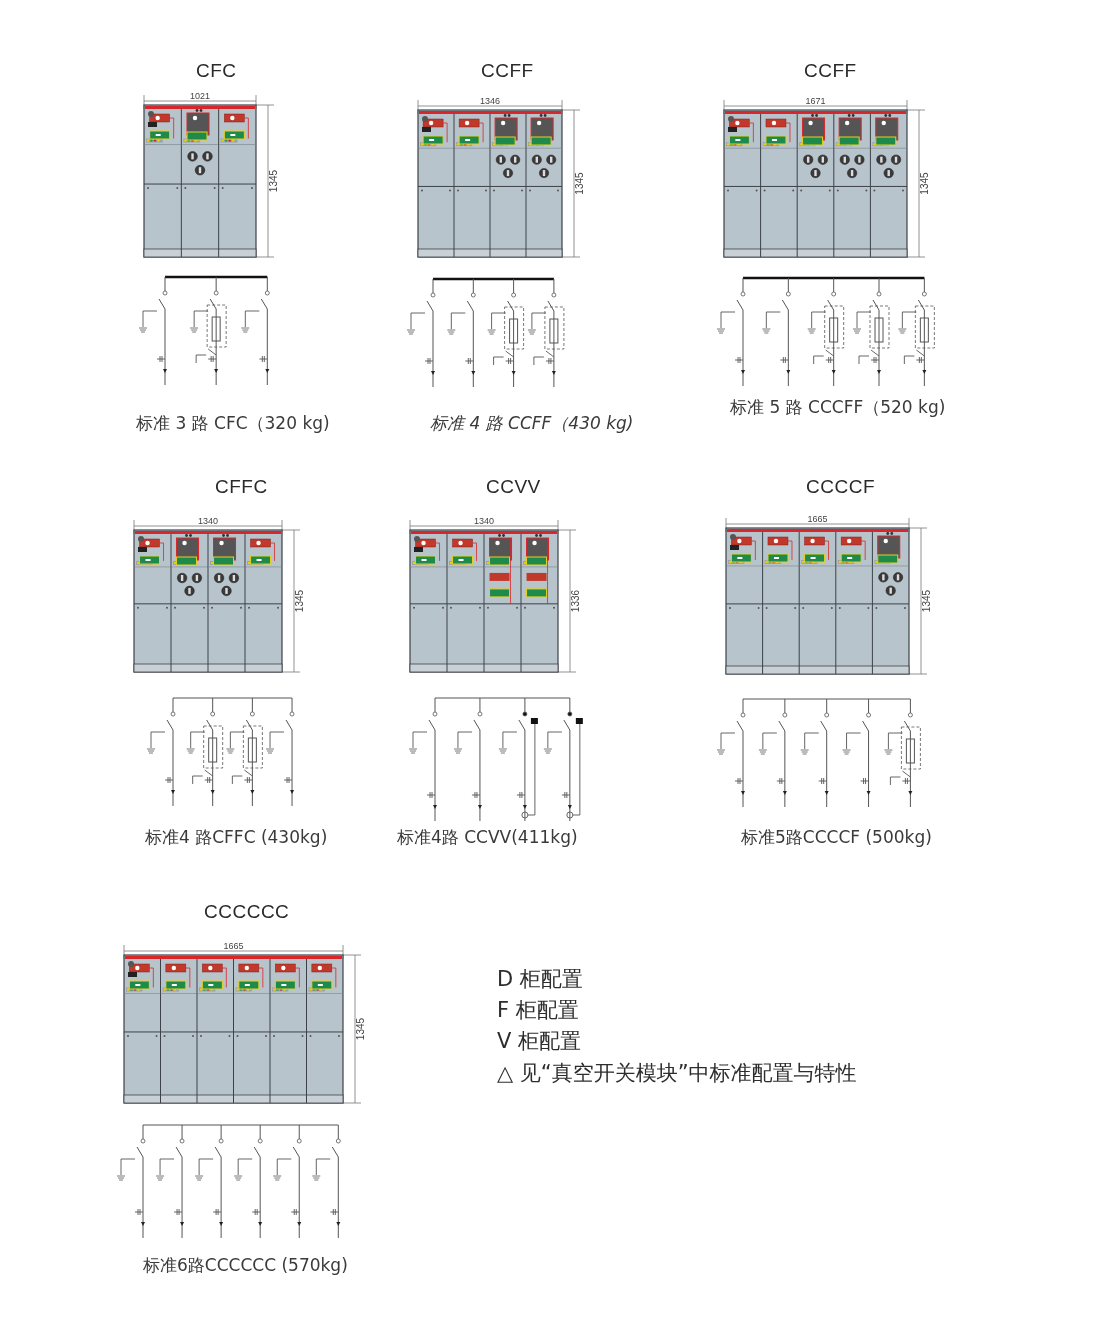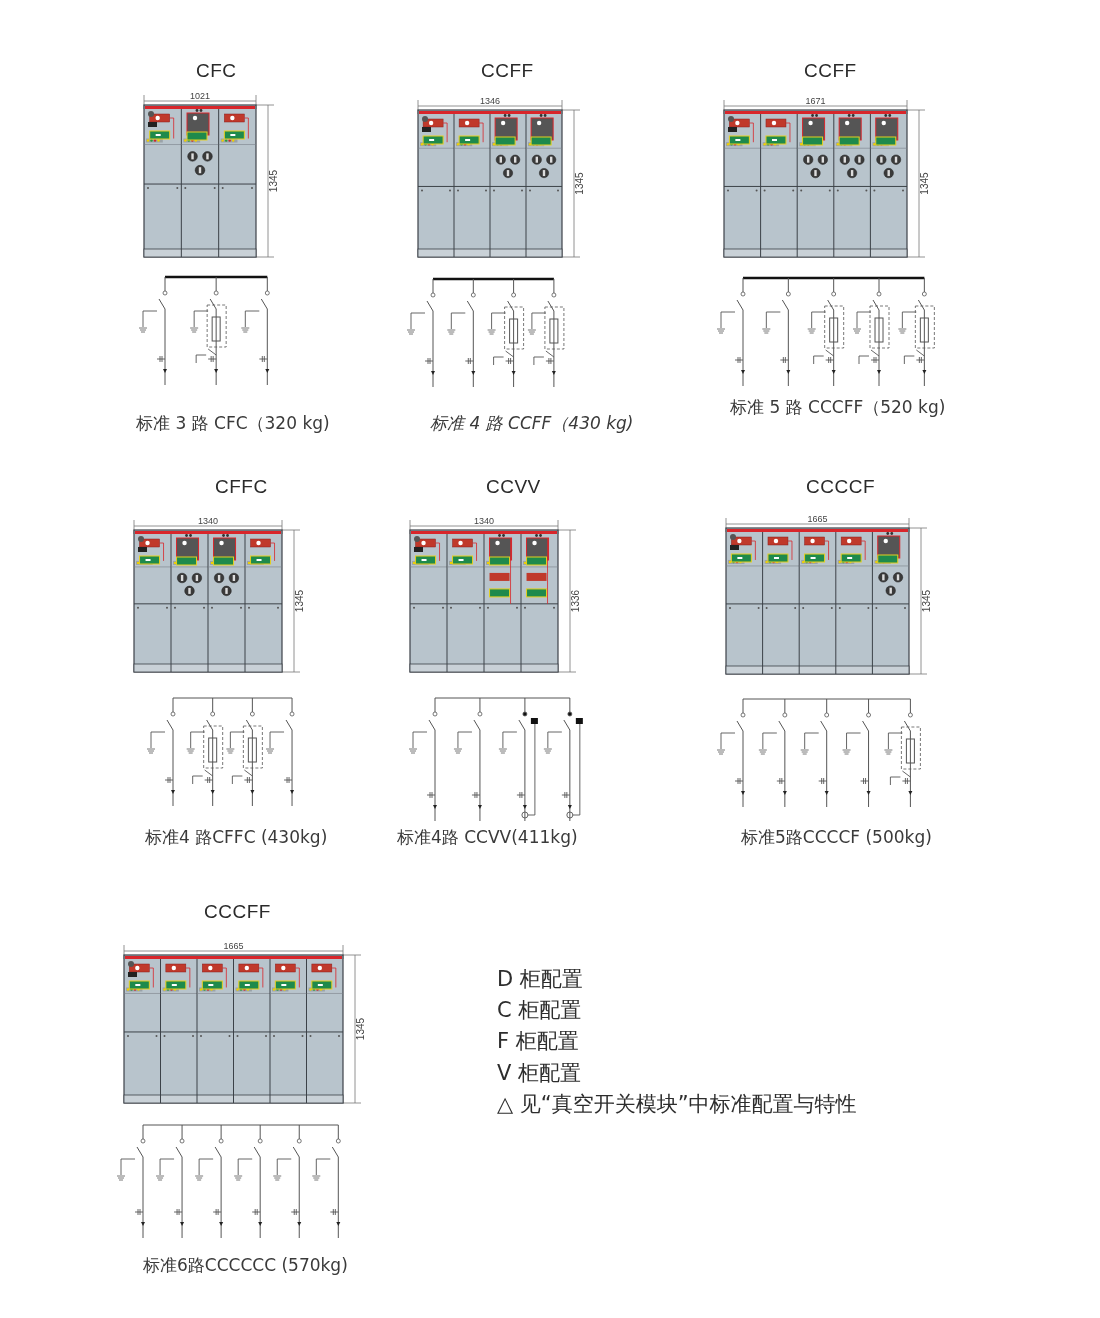--- a/index.html
+++ b/index.html
@@ -907,21 +907,21 @@
         <line x1="184.4" y1="74" x2="192.4" y2="80" stroke="#555555" stroke-width="0.9"></line>
         <polyline points="182.4,80 172.4,80 172.4,88" fill="none" stroke="#555555" stroke-width="0.9"></polyline>
         <line x1="184.4" y1="84" x2="192.4" y2="84" stroke="#555555" stroke-width="0.9"></line>
         <line x1="187.4" y1="81" x2="187.4" y2="87" stroke="#555555" stroke-width="0.9"></line>
         <line x1="189.4" y1="81" x2="189.4" y2="87" stroke="#555555" stroke-width="0.9"></line>
         <polygon points="190.4,94 194.4,94 192.4,98" fill="#222"></polygon>
       </svg>
       <div class="unit-caption" style="left: 741px; top: 826px;">标准5路CCCCF (500kg)</div>
     </div>
     <div class="unit">
-      <div class="unit-title" style="left: 188px; top: 901px;">CCCFF</div>
+      <div class="unit-title" style="left: 188px; top: 901px;">CCCCCC</div>
       <svg width="259" height="178" style="left: 120px; top: 941px;">
         <g transform="translate(4,14)">
           <line x1="0" y1="-4" x2="219" y2="-4" stroke="#777" stroke-width="0.8"></line>
           <line x1="0" y1="-10" x2="0" y2="4" stroke="#777" stroke-width="0.8"></line>
           <line x1="219" y1="-10" x2="219" y2="4" stroke="#777" stroke-width="0.8"></line>
           <text x="109.5" y="-6" font-size="9" text-anchor="middle" fill="#444" font-family="Liberation Sans, sans-serif">1665</text>
           <line x1="231" y1="0" x2="231" y2="148" stroke="#777" stroke-width="0.8"></line>
           <line x1="219" y1="0" x2="237" y2="0" stroke="#777" stroke-width="0.8"></line>
           <line x1="219" y1="148" x2="237" y2="148" stroke="#777" stroke-width="0.8"></line>
           <text x="240" y="74" font-size="10" text-anchor="middle" fill="#444" font-family="Liberation Sans, sans-serif" transform="rotate(-90 240 74)">1345</text>
@@ -1090,17 +1090,16 @@
         <line x1="215.3" y1="86" x2="215.3" y2="92" stroke="#555555" stroke-width="0.9"></line>
         <line x1="217.3" y1="86" x2="217.3" y2="92" stroke="#555555" stroke-width="0.9"></line>
         <polygon points="218.3,99 222.3,99 220.3,103" fill="#222"></polygon>
       </svg>
       <div class="unit-caption" style="left: 143px; top: 1254px;">标准6路CCCCCC (570kg)</div>
     </div>
   </div>
 
 <div class="legend">
   <div class="legend-line">D 柜配置</div>
-  <div class="legend-line">C 柜配置</div>
   <div class="legend-line">F 柜配置</div>
   <div class="legend-line">V 柜配置</div>
   <div class="legend-line">△ 见“真空开关模块”中标准配置与特性</div>
 </div>
 
 </body></html>

